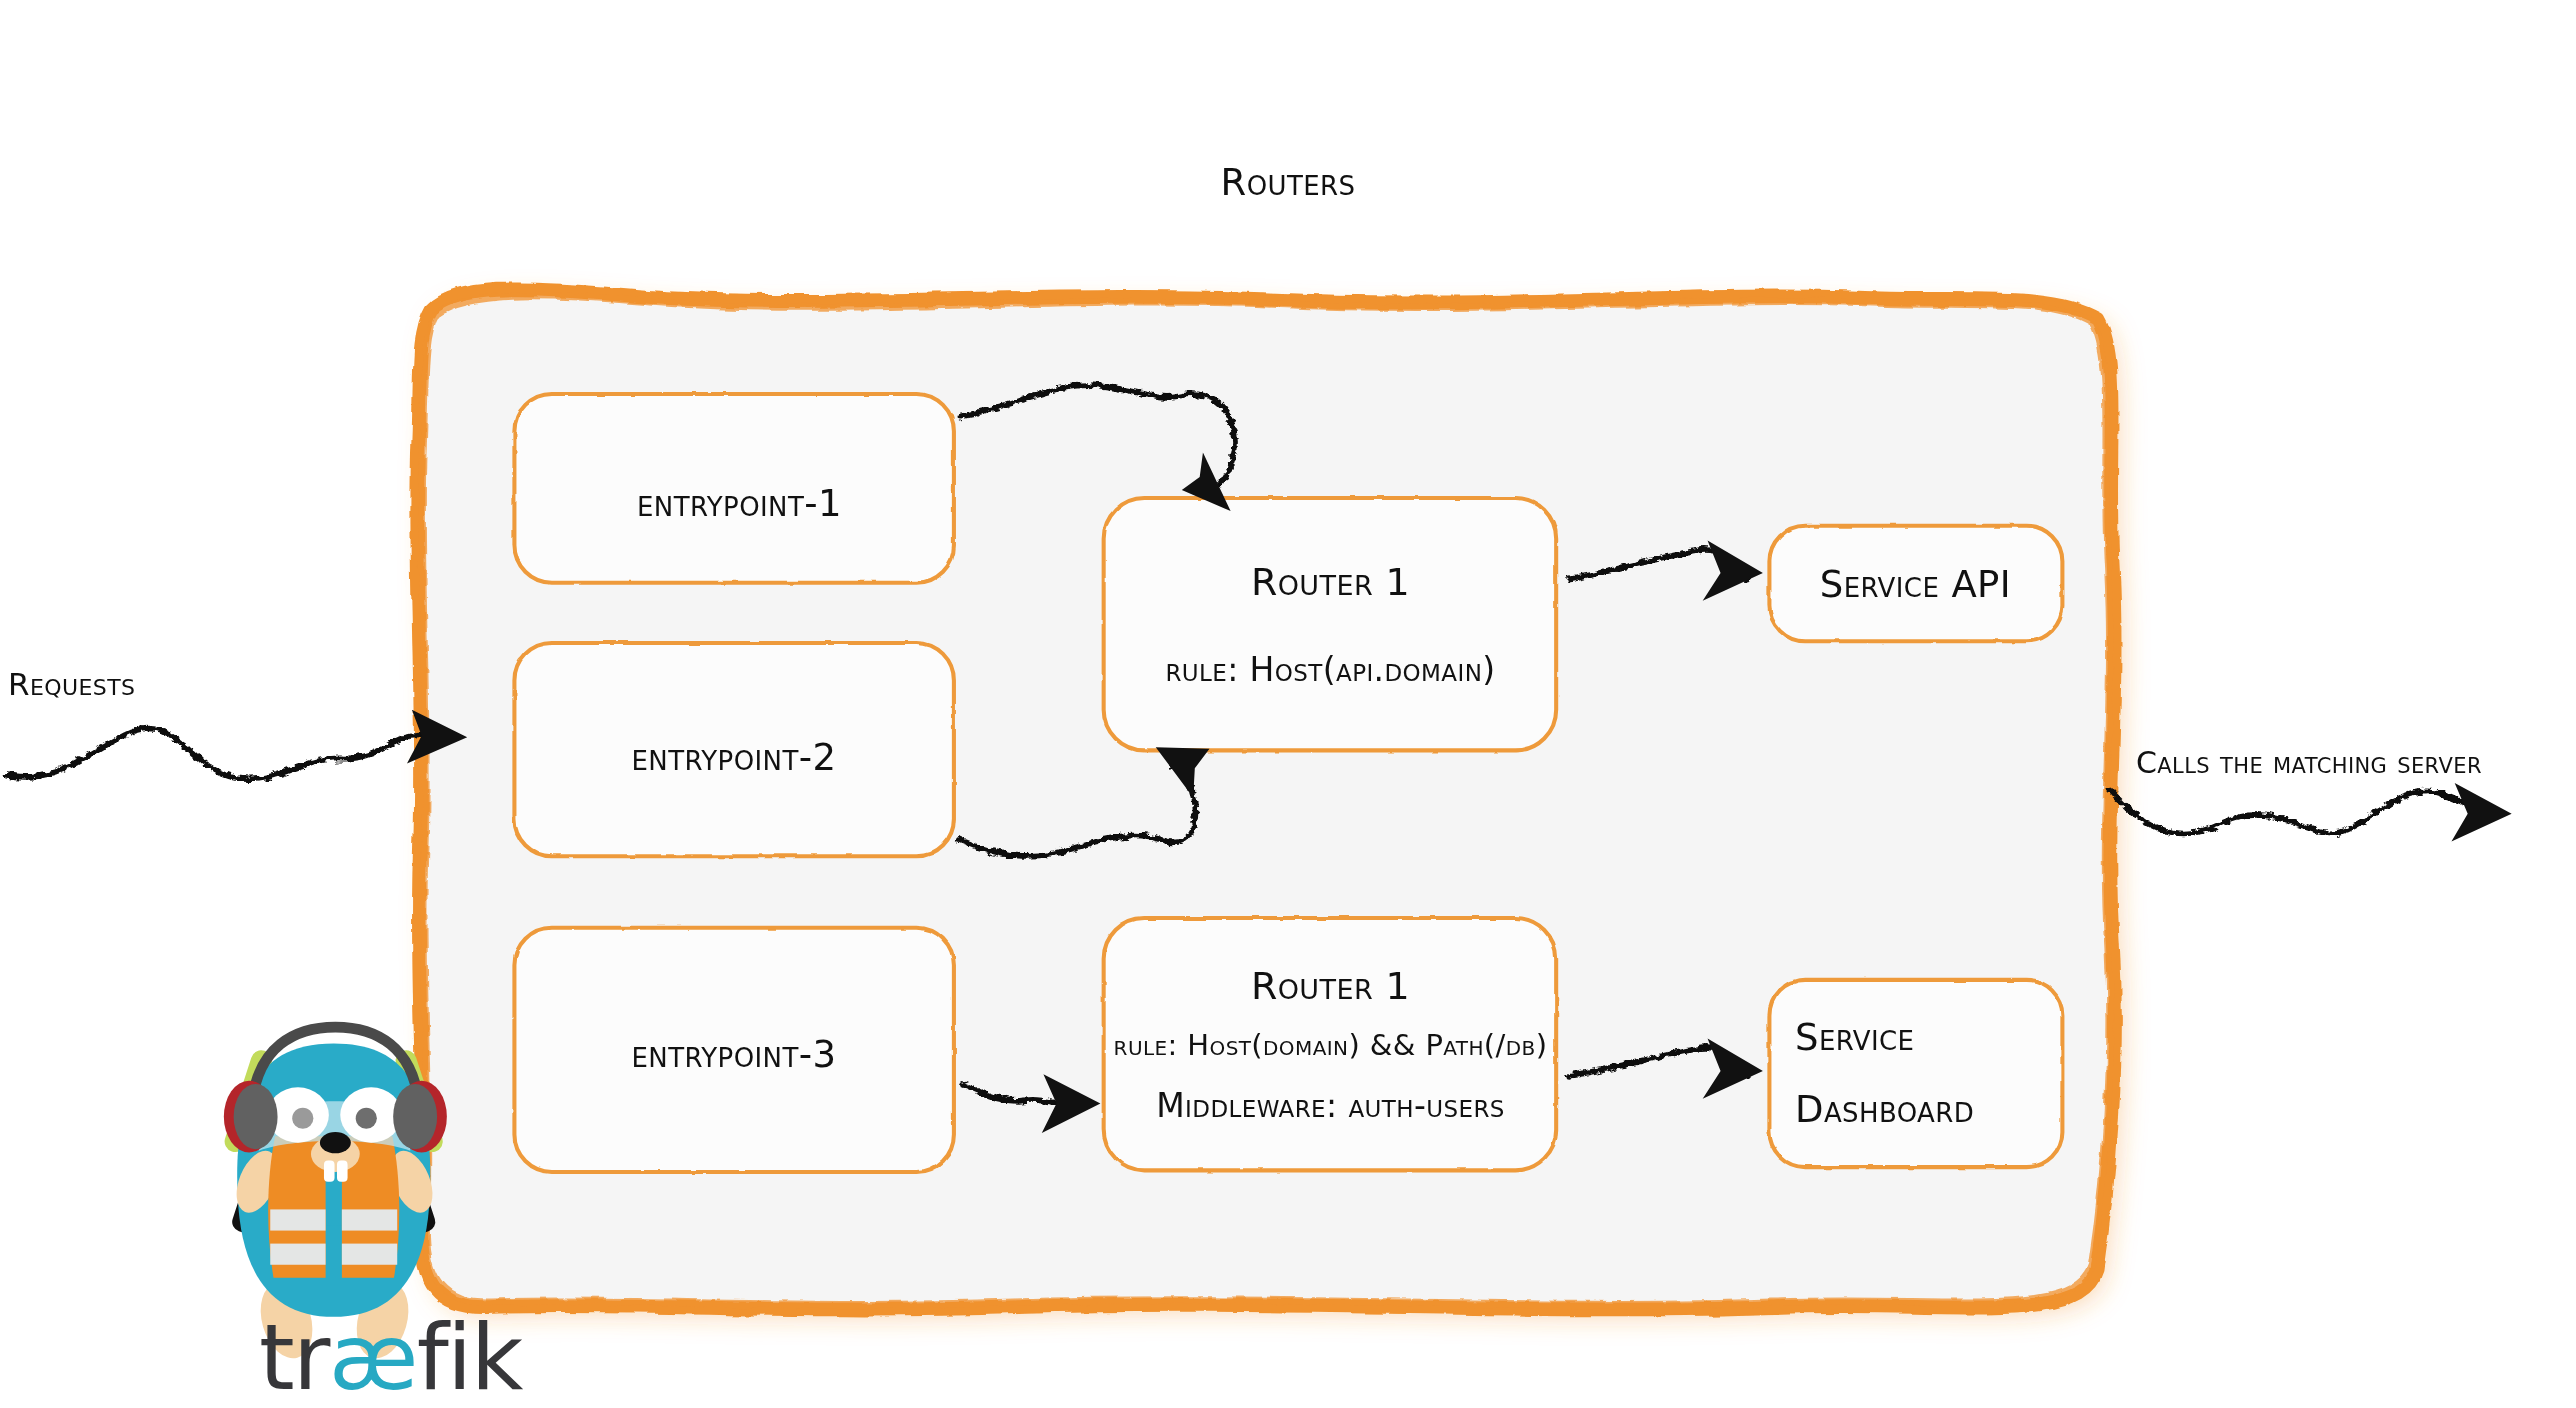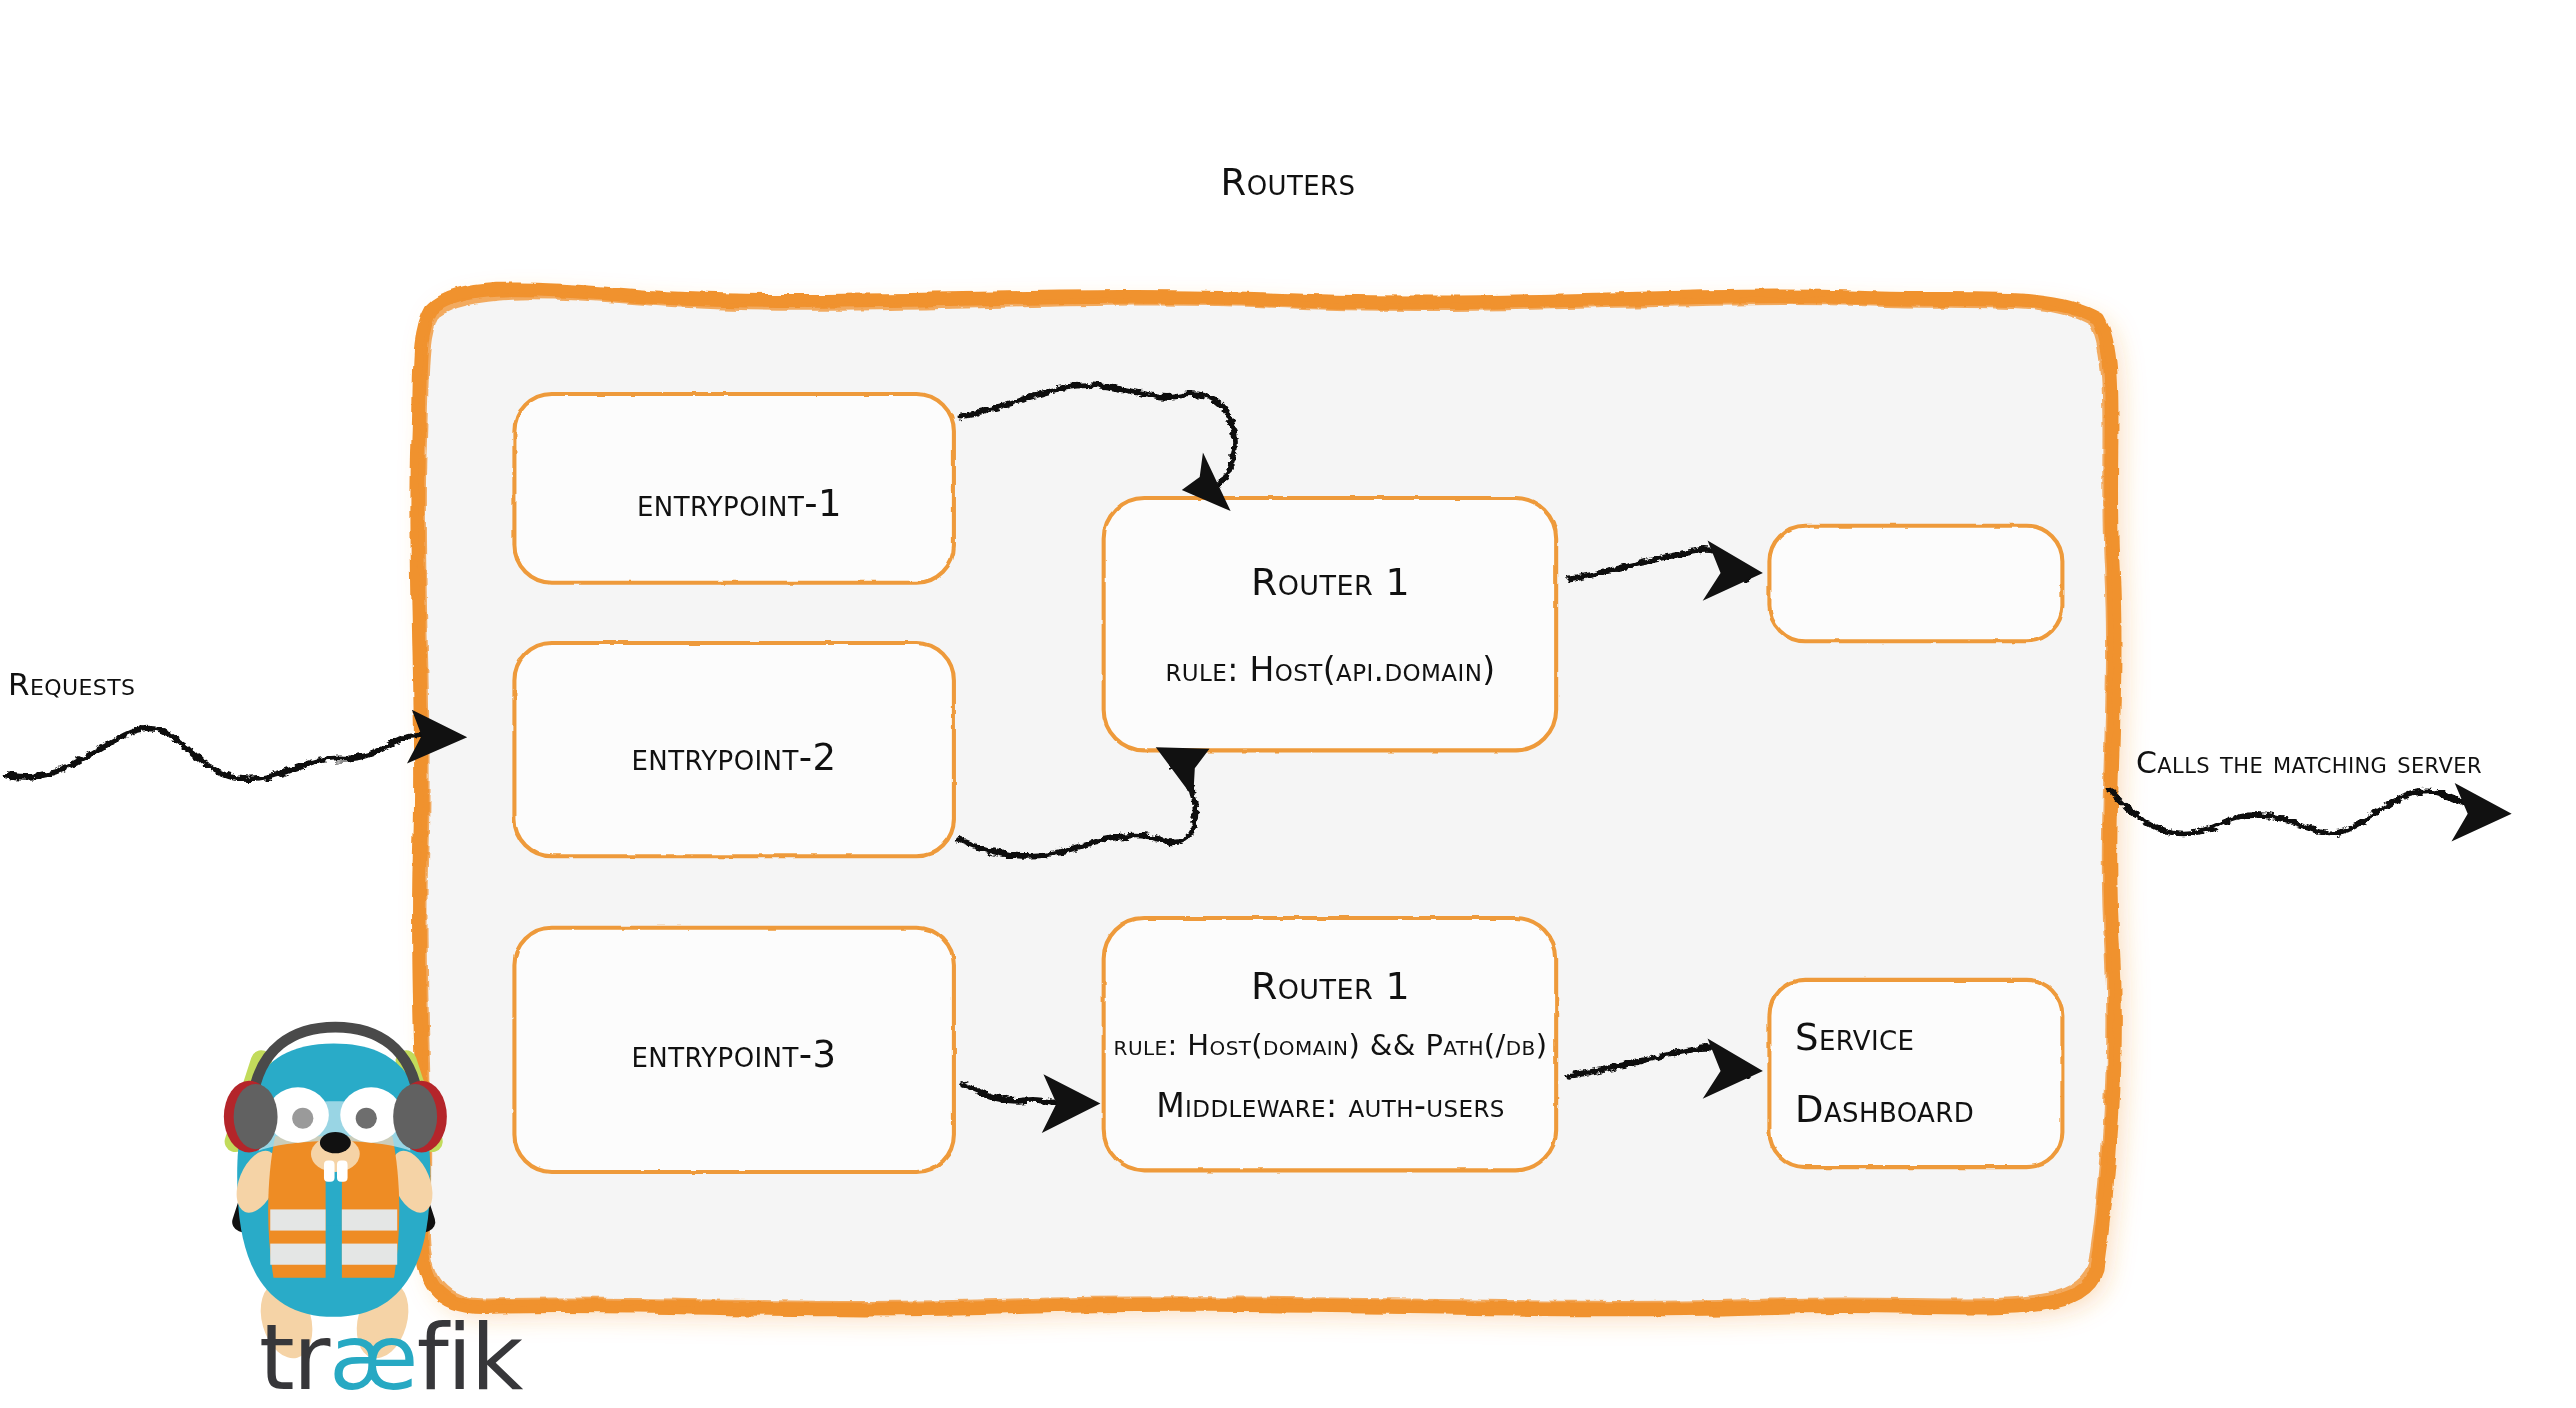--- a/index.html
+++ b/index.html
@@ -269,20 +269,23 @@
     <div class="hand router-title" style="margin-bottom:36px;">Router 1</div>
     <div class="hand router-line">rule: Host(api.domain)</div>
   </div>
 
   <div class="node-text stack" style="left:1104px; top:918px; width:453px; height:252px;">
     <div class="hand router-title" style="margin-bottom:9.8px;">Router 1</div>
     <div class="hand router-line-sm">rule: Host(domain) &amp;&amp; Path(/db)</div>
     <div class="hand router-line" style="margin-top:16px;">Middleware: auth-users</div>
   </div>
 
+  <div class="node-text" style="left:1769px; top:526px; width:293px; height:116px;">
+    <div class="hand svc-label">Service API</div>
+  </div>
 
   <div class="node-text left stack" style="left:1795px; top:980px; width:269px; height:187px;">
     <div class="hand svc-label">Service</div>
     <div class="hand svc-label" style="margin-top:18px;">Dashboard</div>
   </div>
 
   <div id="label-requests" class="hand">Requests</div>
 
   <div id="label-calls" class="hand">Calls the matching server</div>
 

